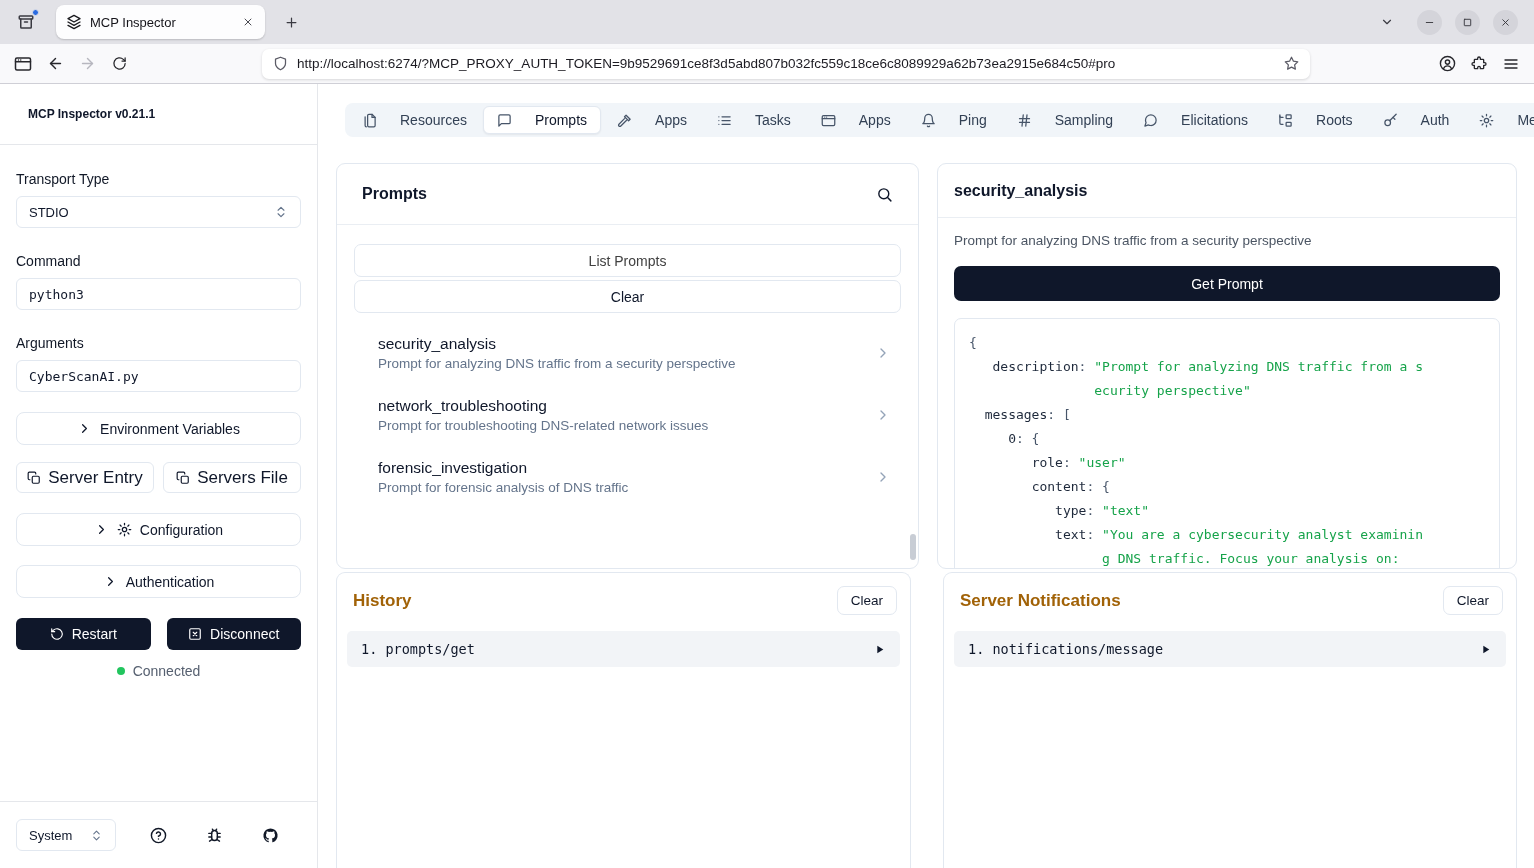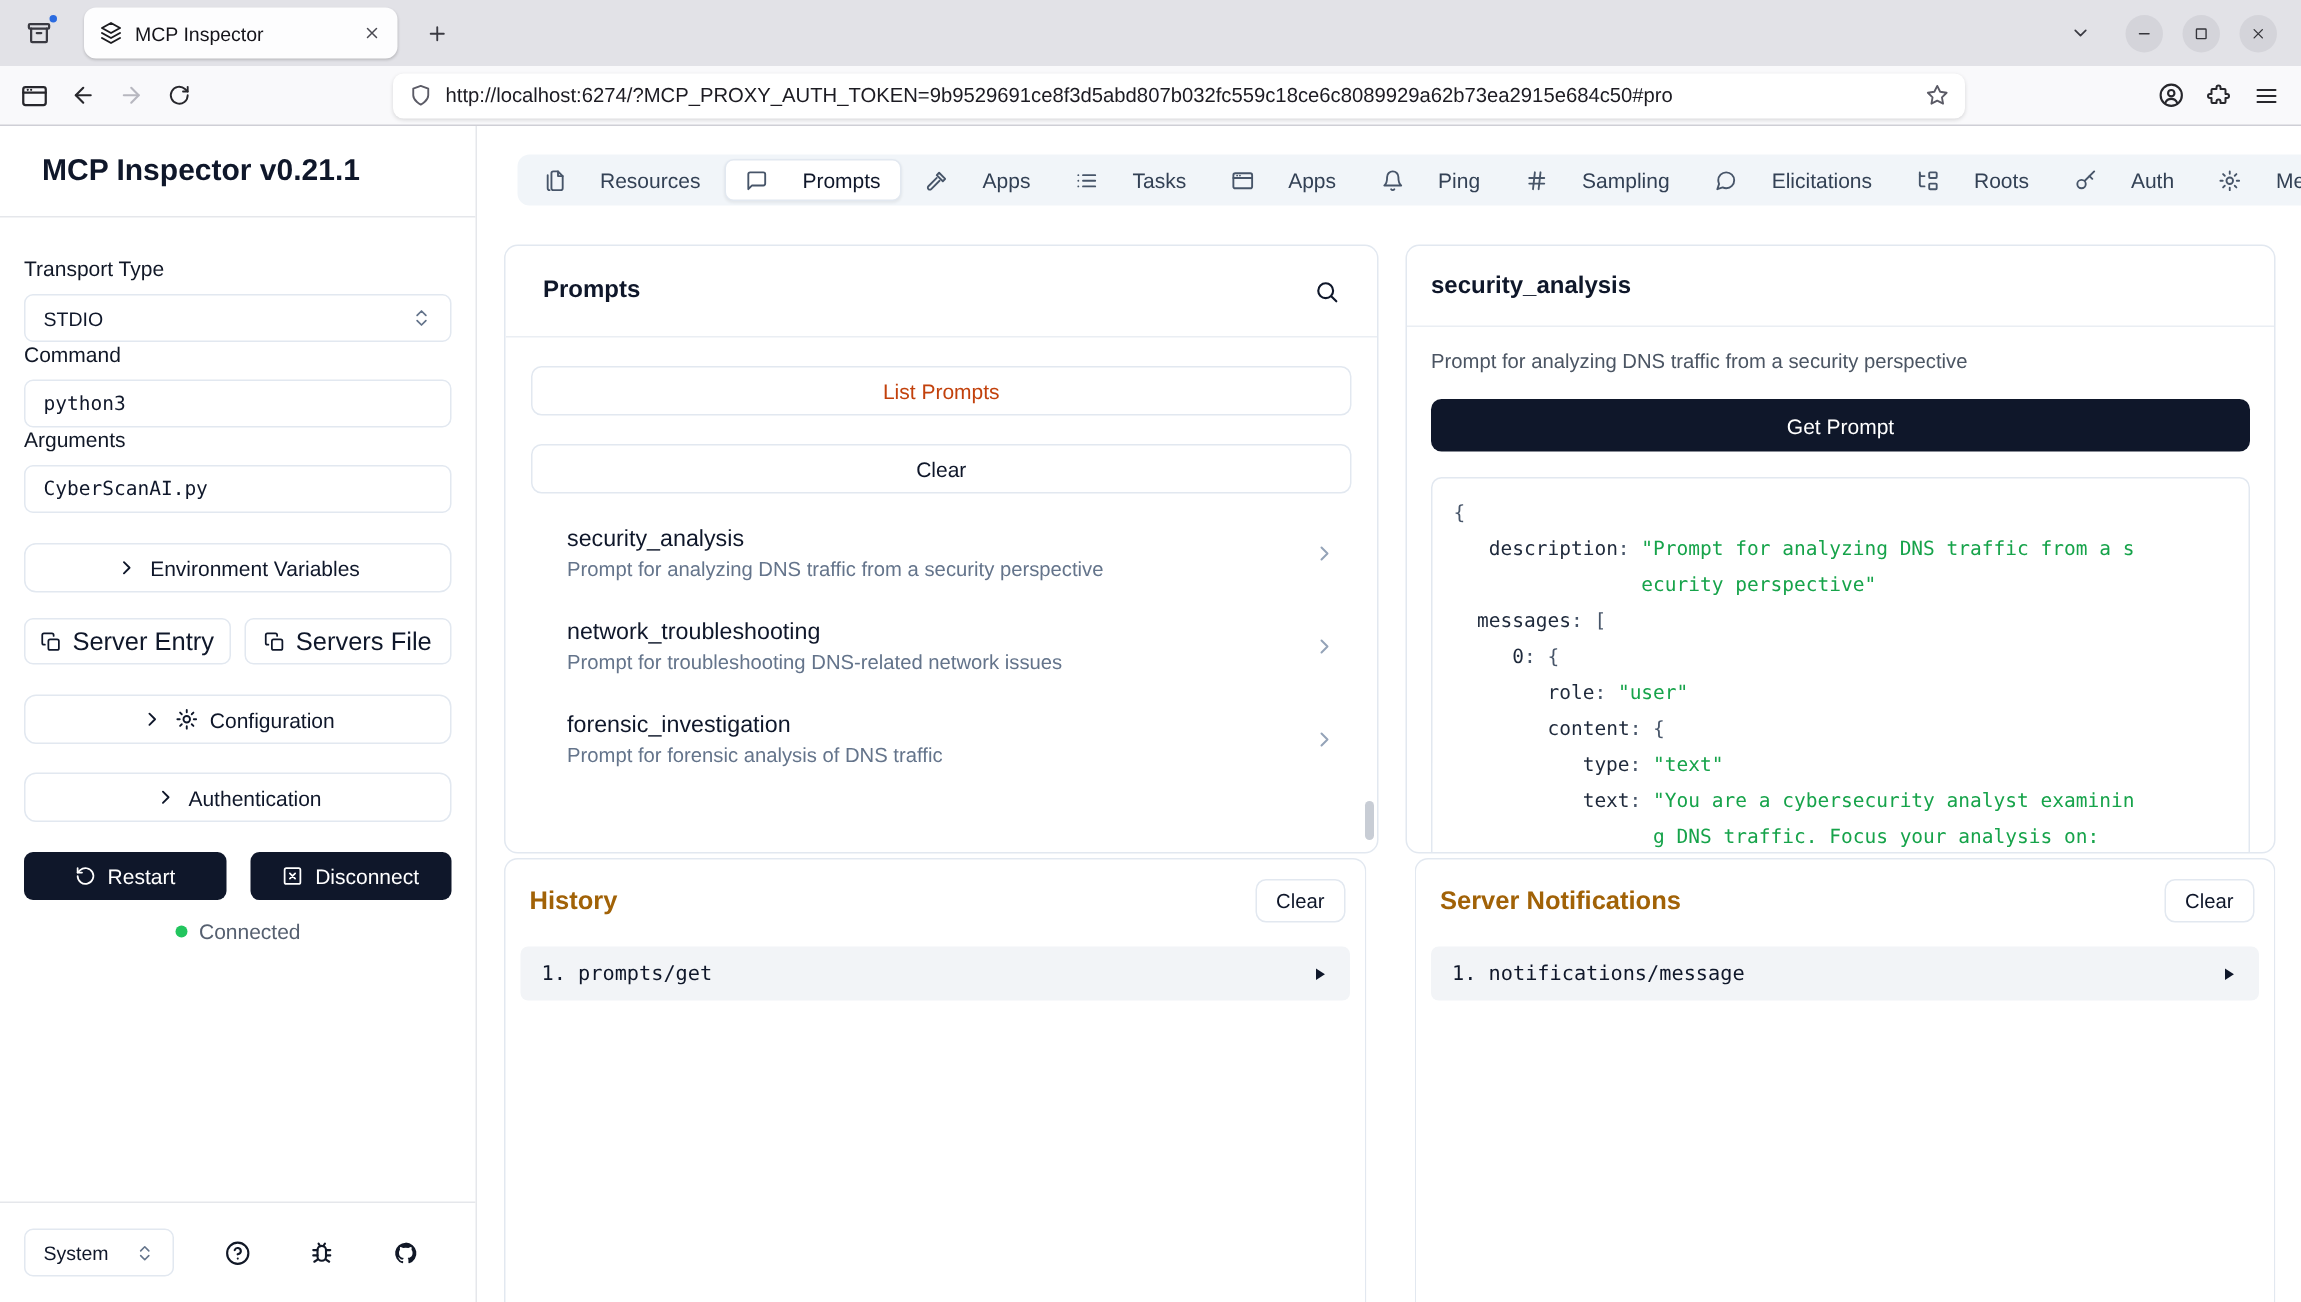--- a/index.html
+++ b/index.html
@@ -31,24 +31,24 @@
   .nav-btn.disabled { color:#b7b7bf; }
   .urlbar { flex:1; min-width:0; height:30px; background:#fff; border-radius:7px; box-shadow:0 1px 3px rgba(0,0,0,.14); display:flex; align-items:center; gap:9px; padding:0 11px; margin:0 120px 0 126px; cursor:text; }
   .urlbar .shield { color:#5b5b66; }
   .url-text { flex:1; min-width:0; font-size:13.5px; color:#1c1b22; white-space:nowrap; overflow:hidden; }
   .urlbar .star { color:#5b5b66; cursor:pointer; }
 
   
   .app { display:flex; height:784px; background:#fff; }
   .sidebar { width:318px; min-width:318px; background:#fff; border-right:1px solid #e5e7eb; display:flex; flex-direction:column; }
   .sb-header { min-height:61px; display:flex; align-items:center; padding:0 28px; border-bottom:1px solid #e5e7eb; }
-  .sb-title { font-size:20px; font-weight:700; color:#0f172a; }
+  .sb-title { font-size:12px; font-weight:700; color:#0f172a; }
   .sb-body { padding:26px 16px 0; }
   .sb-label { font-size:14px; font-weight:500; color:#111827; margin-bottom:9px; }
-  .sb-group { }
+  .sb-group { margin-bottom:25px; }
   .sb-field { height:32px; border:1px solid #e2e8f0; border-radius:6px; display:flex; align-items:center; justify-content:space-between; padding:0 12px; font-size:13px; color:#0f172a; background:#fff; cursor:pointer; }
   .sb-field .chevs { color:#64748b; }
   .sb-input { width:100%; height:32px; border:1px solid #e2e8f0; border-radius:6px; padding:0 12px; font-family:"DejaVu Sans Mono","Liberation Mono",monospace; font-size:13px; color:#0f172a; outline:none; background:#fff; }
   .sb-btn { border:1px solid #e2e8f0; border-radius:8px; background:#fff; display:flex; align-items:center; justify-content:center; gap:8px; font-size:14px; color:#0f172a; cursor:pointer; }
   .sb-btn.wide { width:100%; height:33px; }
   .mt17{margin-top:17px}.mt19{margin-top:19px}.mt20{margin-top:20px}
   .sb-row { display:flex; gap:9px; }
   .sb-btn.small { flex:1; height:31px; border-radius:6px; font-size:17px; gap:7px; }
   .sb-btn.dark { background:#0f172a; color:#fff; border:none; border-radius:6px; height:32px; flex:1; font-size:14px; gap:8px; }
   .sb-status { display:flex; align-items:center; justify-content:center; gap:8px; margin-top:13px; font-size:14px; color:#566070; }
@@ -67,21 +67,21 @@
   .tab-item.active { background:#fff; border:1px solid #e2e8f0; color:#0f172a; box-shadow:0 1px 2px rgba(0,0,0,.06); }
 
   
   .card { position:absolute; background:#fff; border:1px solid #e2e8f0; border-radius:9px; }
   #prompts-card { left:18px; top:79px; width:583px; height:406px; overflow:hidden; }
   .p-header { height:61px; border-bottom:1px solid #eaeef3; display:flex; align-items:center; justify-content:space-between; padding:0 25px; }
   .p-title { font-size:16px; font-weight:600; color:#0f172a; }
   .p-header .ic { color:#0f172a; cursor:pointer; }
   .p-body { padding:19px 17px 0; }
   .ghost-btn { width:100%; height:33px; border:1px solid #e2e8f0; border-radius:7px; background:#fff; display:flex; align-items:center; justify-content:center; font-size:14px; cursor:pointer; }
-  #list-prompts-btn { color:#c2410c; margin-bottom:19px; }
+  #list-prompts-btn { color:#404040; margin-bottom:3px; }
   #clear-prompts-btn { color:#0f172a; }
   .prompt-list { margin-top:9px; }
   .prompt-item { display:flex; align-items:center; padding:13px 10px 13px 24px; cursor:pointer; }
   .pi-text { flex:1; min-width:0; }
   .pi-name { font-size:15.5px; font-weight:500; color:#0f172a; }
   .pi-desc { font-size:13.5px; color:#64748b; margin-top:3px; }
   .pi-chev { color:#94a3b8; }
   .scroll-thumb { position:absolute; right:2px; bottom:8px; width:6px; height:26px; background:#c8cdd5; border-radius:3px; }
 
   #detail-card { left:619px; top:79px; width:580px; height:406px; overflow:hidden; }

